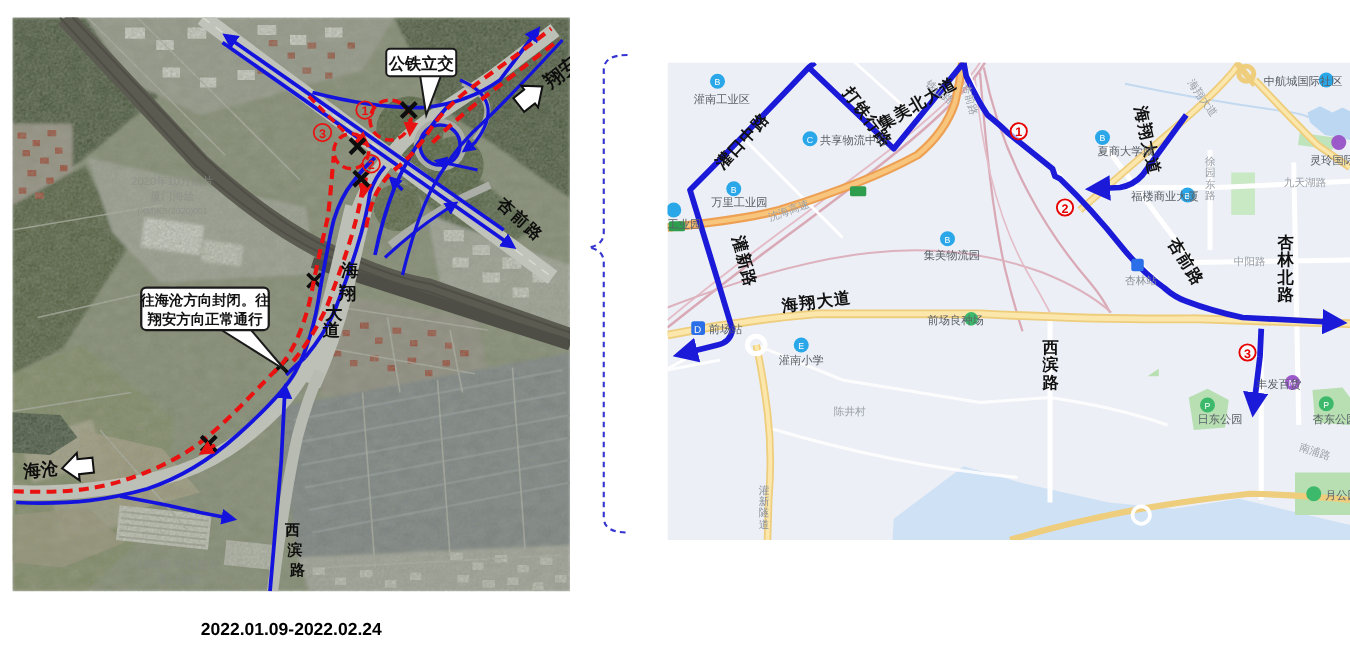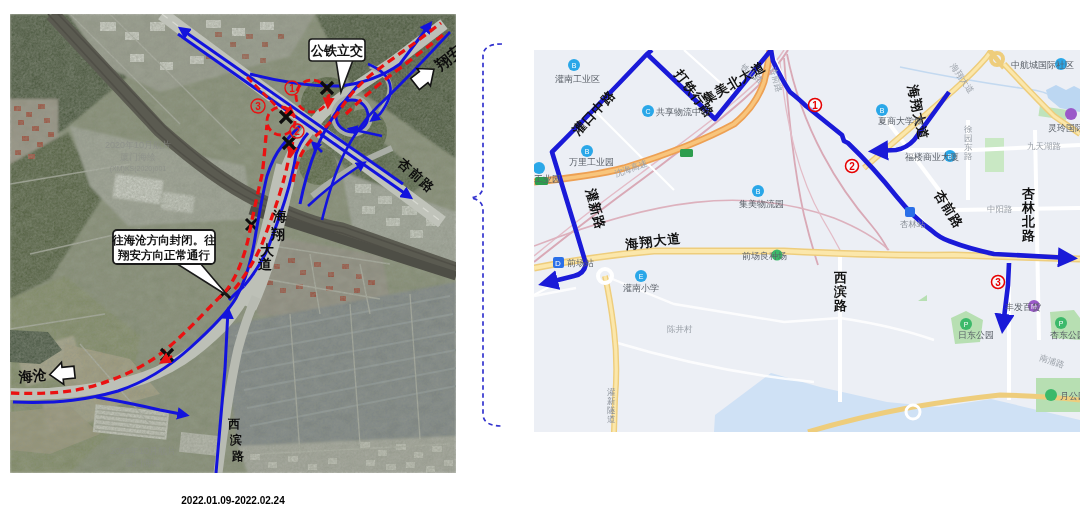--- a/index.html
+++ b/index.html
@@ -360,21 +360,21 @@
 <text transform="translate(387,150) rotate(42)" font-size="13" font-weight="bold" fill="#0d0d0d" letter-spacing="2">杏前路</text>
 
 <g font-size="12" font-weight="bold" fill="#0d0d0d">
         <text x="218" y="414">西</text>
         <text x="220" y="430">滨</text>
         <text x="222" y="446">路</text>
       </g>
 </svg>
 
 
-<div class="abs" style="left:10px;top:495px;width:446px;text-align:center;font-size:10px;font-weight:bold;color:#000;">2022.01.09-2022.02.24</div>
+<div class="abs" style="left:10px;top:495px;width:446px;text-align:center;font-size:14px;font-weight:bold;color:#000;">2022.01.09-2022.02.24</div>
 
 <svg class="abs" style="left:462px;top:40px" width="46" height="400" viewBox="0 0 46 400">
 <path d="M40,4 Q21,4 21,16 L21,146 Q21,156 9,158 Q21,160 21,170 L21,374 Q21,386 40,386" fill="none" stroke="#3434cf" stroke-width="1.7" stroke-dasharray="4.5 3.5"></path>
 </svg>
 
 <svg class="abs" style="left:534px;top:50px" width="546" height="382" viewBox="0 0 546 382">
 <defs>
 <marker id="mb" viewBox="0 0 10 10" refX="6" refY="5" markerWidth="4.4" markerHeight="4.4" orient="auto">
           <path d="M0,0L10,5L0,10z" fill="#1a1ad8"></path>
         </marker>

